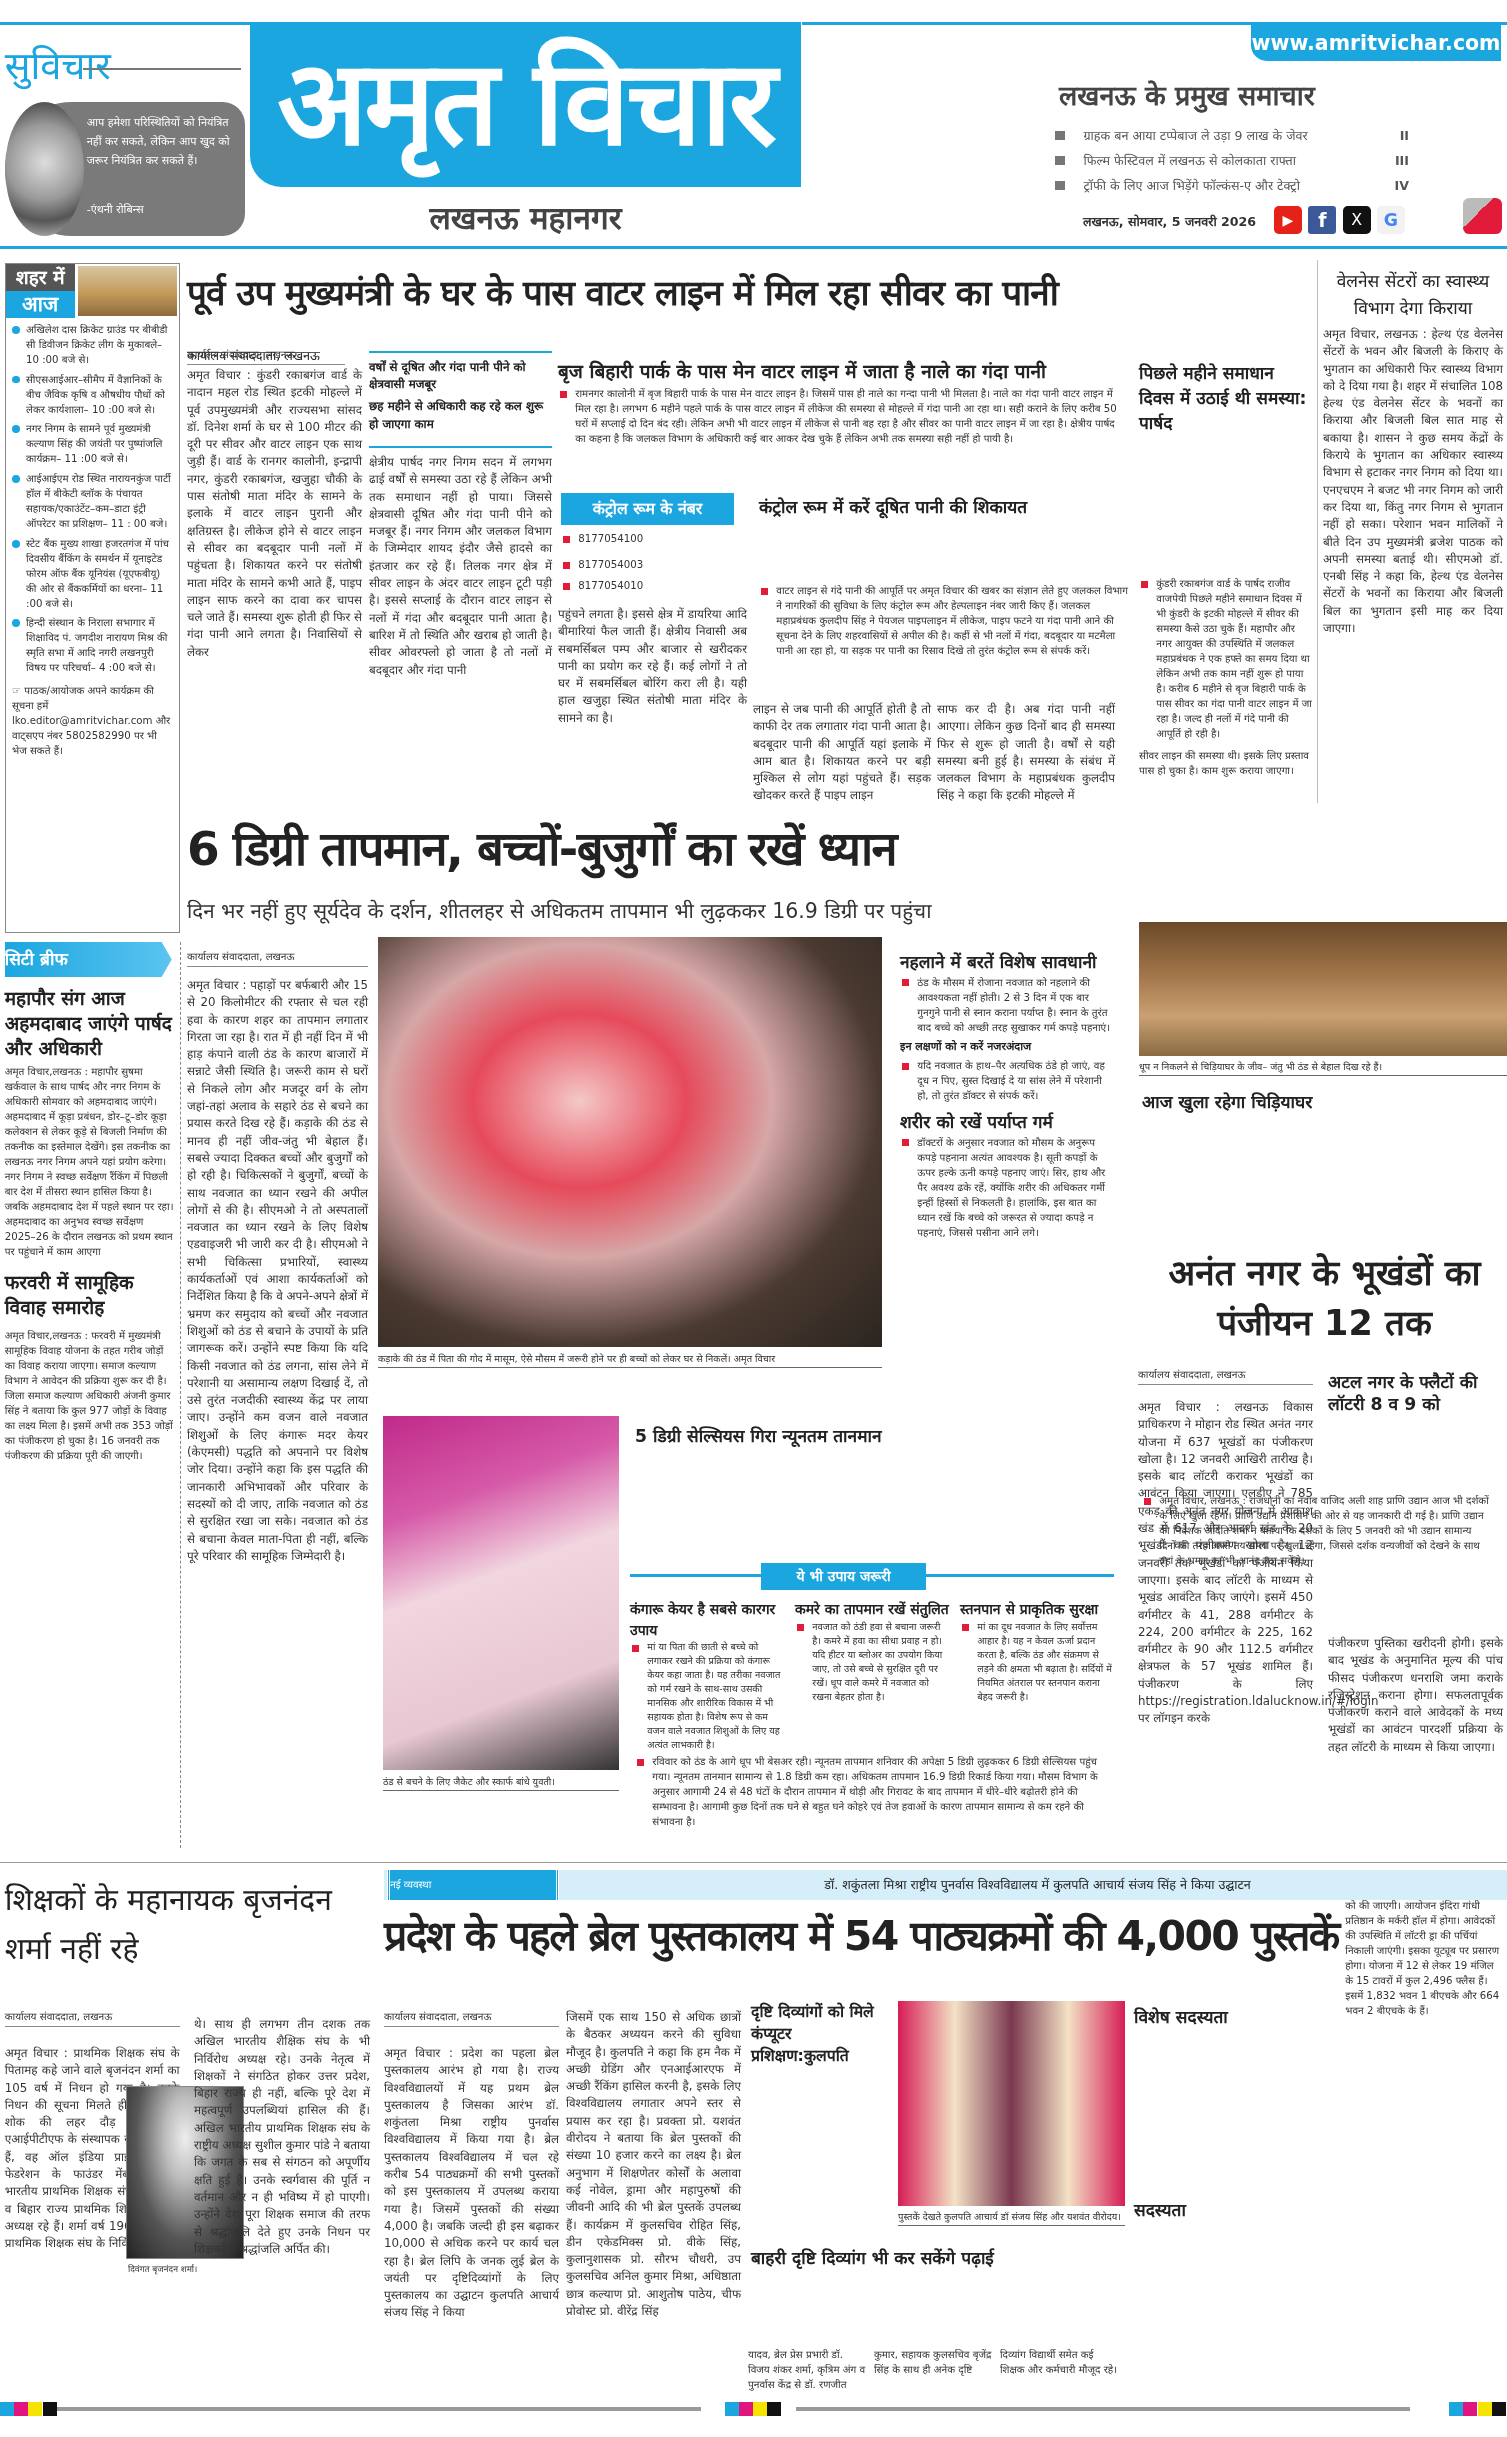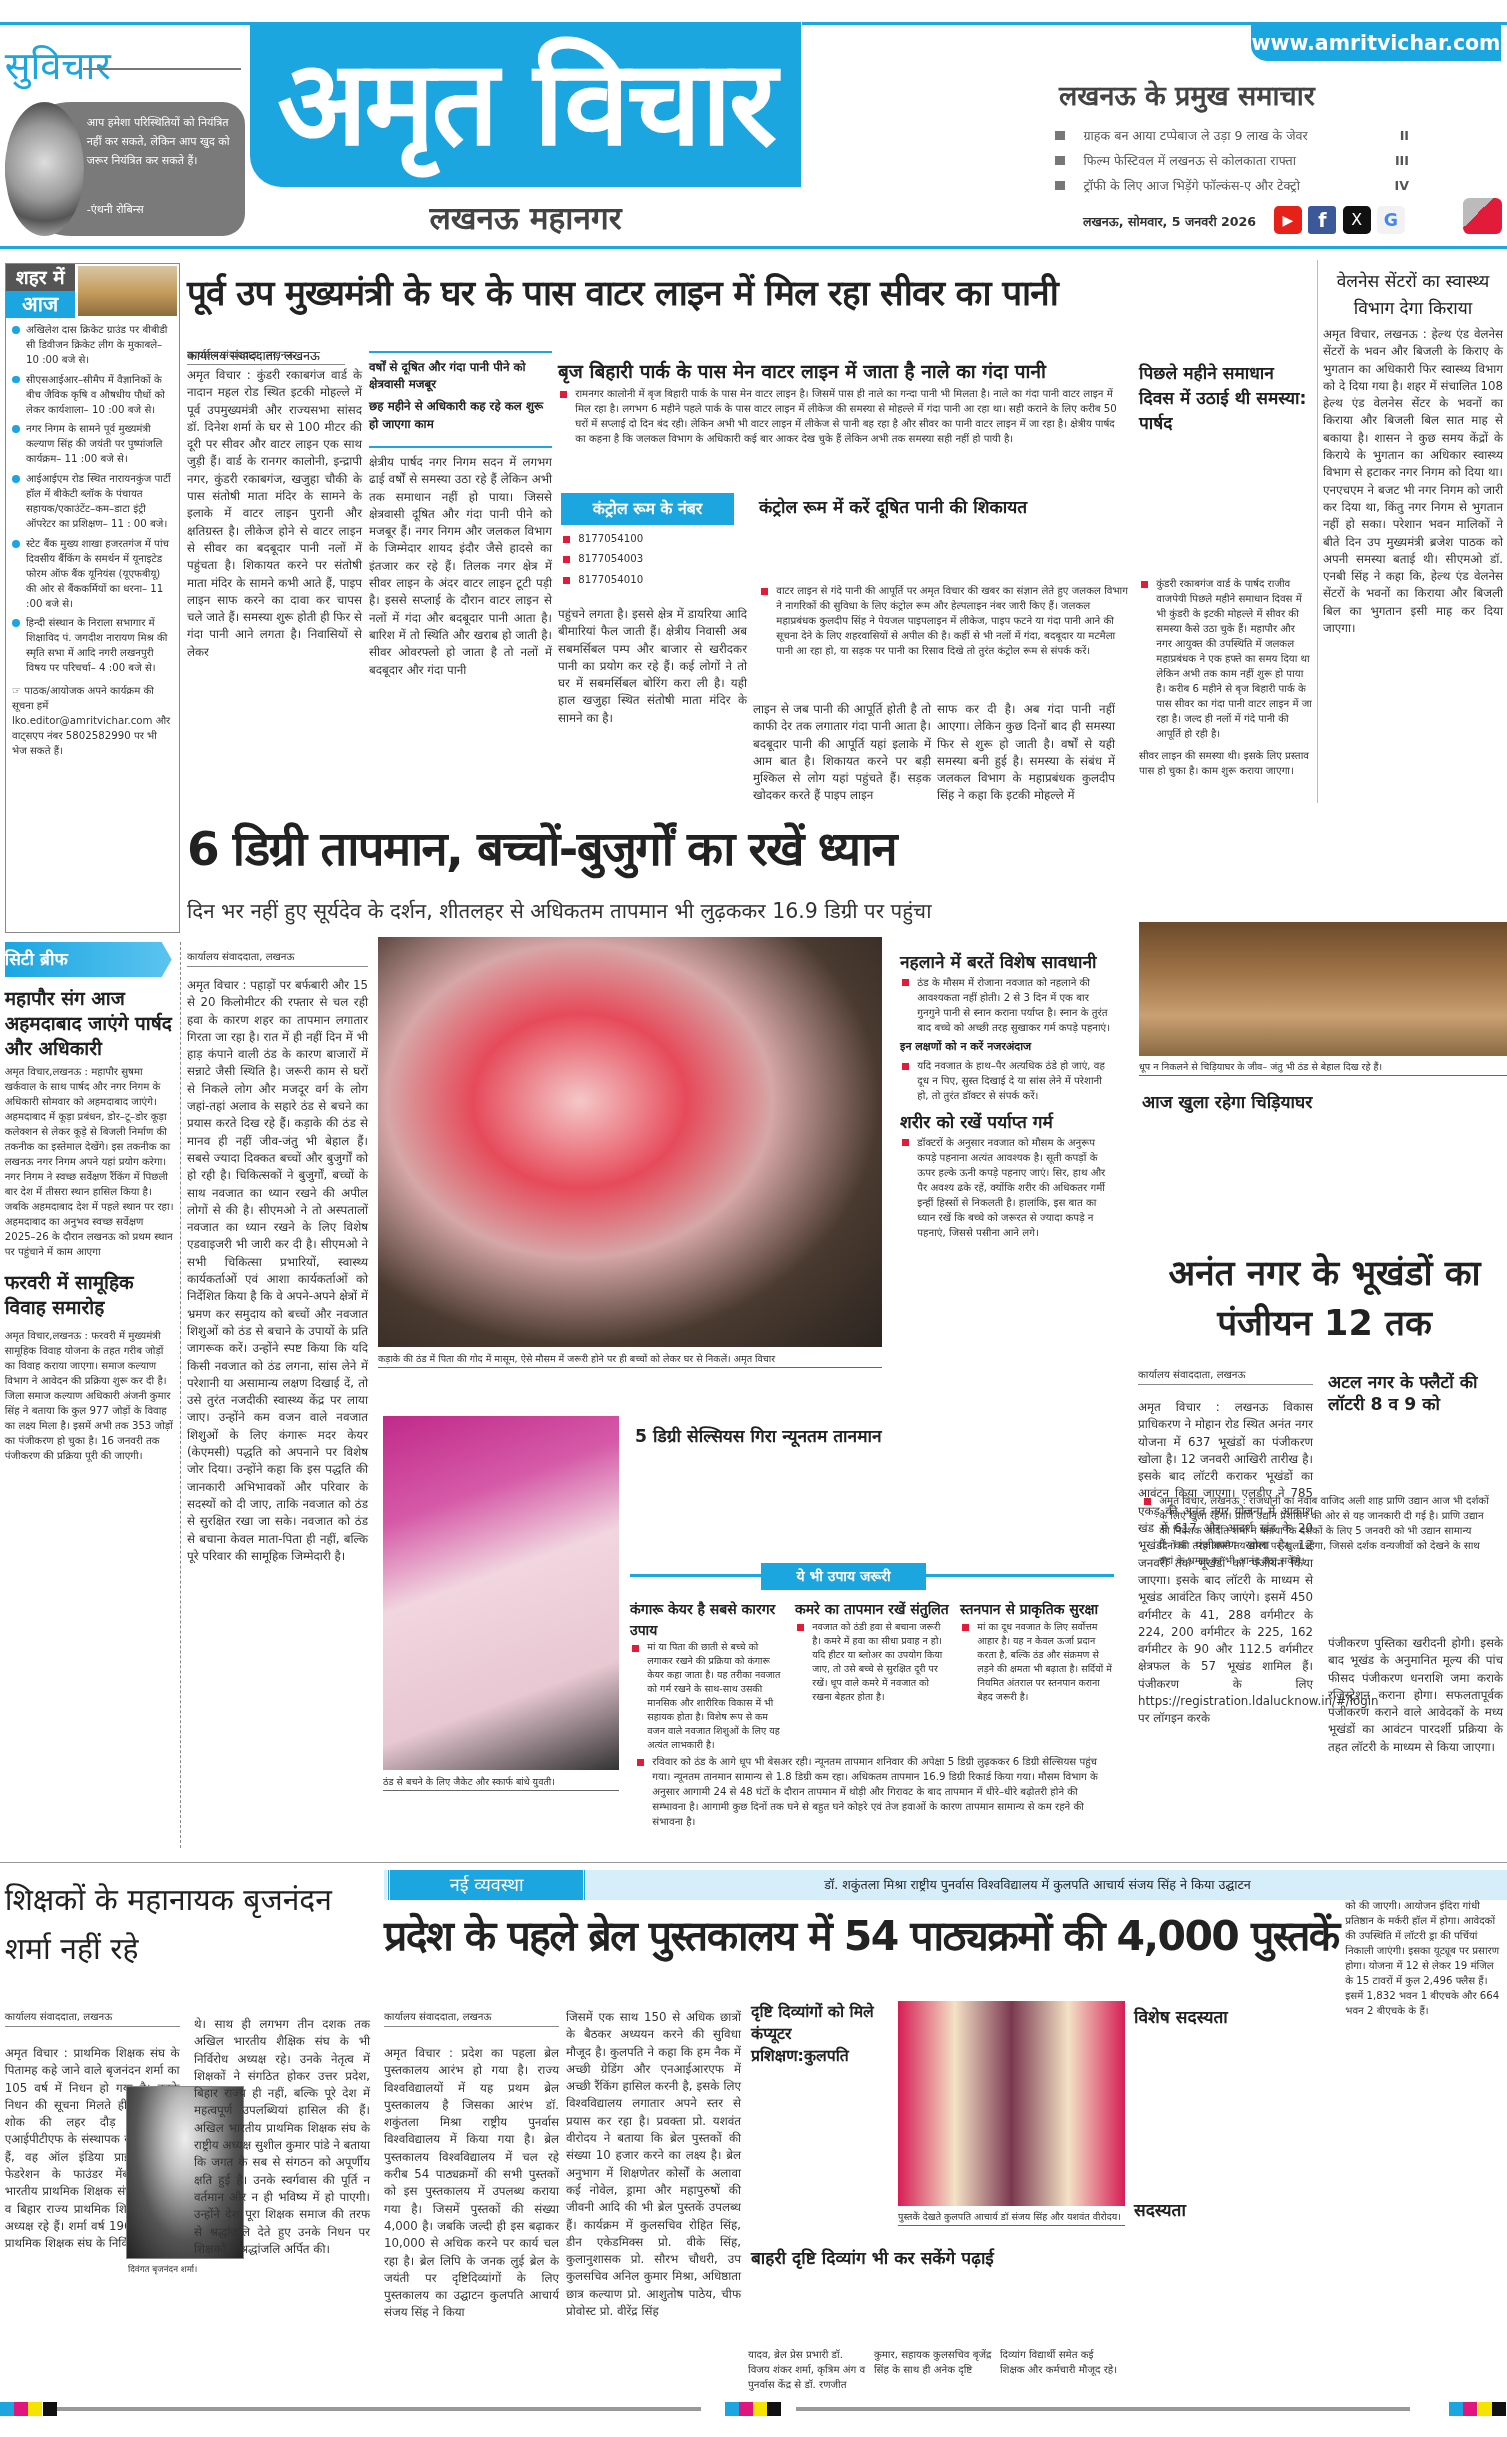--- a/index.html
+++ b/index.html
@@ -97,21 +97,21 @@
   <div class="hd" style="font-size:11.8px;line-height:17.3px;margin-bottom:4.7px">वर्षों से दूषित और गंदा पानी पीने को क्षेत्रवासी मजबूर</div>
   <div class="hd" style="font-size:11.8px;line-height:17.3px">छह महीने से अधिकारी कह रहे कल शुरू हो जाएगा काम</div>
 </div>
 <div class="rule" style="left:369px;top:446px;width:183px;height:2.4px"></div>
 <div class="abs txt" style="left:369px;top:454px;width:183px">क्षेत्रीय पार्षद नगर निगम सदन में लगभग ढाई वर्षों से समस्या उठा रहे हैं लेकिन अभी तक समाधान नहीं हो पाया। जिससे क्षेत्रवासी दूषित और गंदा पानी पीने को मजबूर हैं। नगर निगम और जलकल विभाग के जिम्मेदार शायद इंदौर जैसे हादसे का इंतजार कर रहे हैं। तिलक नगर क्षेत्र में सीवर लाइन के अंदर वाटर लाइन टूटी पड़ी है। इससे सप्लाई के दौरान वाटर लाइन से नलों में गंदा और बदबूदार पानी आता है। बारिश में तो स्थिति और खराब हो जाती है। सीवर ओवरफ्लो हो जाता है तो नलों में बदबूदार और गंदा पानी</div>
 
 <div class="abs hd" style="left:558px;top:358px;width:567px;font-size:19px">बृज बिहारी पार्क के पास मेन वाटर लाइन में जाता है नाले का गंदा पानी</div>
 <div class="abs txt-s bul" style="left:558px;top:386px;width:567px">रामनगर कालोनी में बृज बिहारी पार्क के पास मेन वाटर लाइन है। जिसमें पास ही नाले का गन्दा पानी भी मिलता है। नाले का गंदा पानी वाटर लाइन में मिल रहा है। लगभग 6 महीने पहले पार्क के पास वाटर लाइन में लीकेज की समस्या से मोहल्ले में गंदा पानी आ रहा था। सही कराने के लिए करीब 50 घरों में सप्लाई दो दिन बंद रही। लेकिन अभी भी वाटर लाइन में लीकेज से पानी बह रहा है और सीवर का पानी वाटर लाइन में जा रहा है। क्षेत्रीय पार्षद का कहना है कि जलकल विभाग के अधिकारी कई बार आकर देख चुके हैं लेकिन अभी तक समस्या सही नहीं हो पायी है।</div>
 <div class="abs" style="left:561px;top:493px;width:173px;height:31.5px;background:#1ba6e0;color:#fff;font-weight:bold;font-size:15.8px;text-align:center;line-height:31.5px">कंट्रोल रूम के नंबर</div>
 <div class="abs" style="left:561px;top:531px;width:173px">
-  <div class="txt-s bul" style="margin-bottom:5px">8177054100</div>
+  <div class="txt-s bul" style="margin-bottom:11px">8177054100</div>
   <div class="txt-s bul" style="margin-bottom:6.3px">8177054003</div>
   <div class="txt-s bul">8177054010</div>
 </div>
 <div class="abs hd" style="left:759px;top:495px;width:370px;font-size:17.3px">कंट्रोल रूम में करें दूषित पानी की शिकायत</div>
 <div class="abs txt-s bul" style="left:759px;top:523px;width:370px">वाटर लाइन से गंदे पानी की आपूर्ति पर अमृत विचार की खबर का संज्ञान लेते हुए जलकल विभाग ने नागरिकों की सुविधा के लिए कंट्रोल रूम और हेल्पलाइन नंबर जारी किए हैं। जलकल महाप्रबंधक कुलदीप सिंह ने पेयजल पाइपलाइन में लीकेज, पाइप फटने या गंदा पानी आने की सूचना देने के लिए शहरवासियों से अपील की है। कहीं से भी नलों में गंदा, बदबूदार या मटमैला पानी आ रहा हो, या सड़क पर पानी का रिसाव दिखे तो तुरंत कंट्रोल रूम से संपर्क करें।</div>
 <div class="abs txt" style="left:558px;top:606px;width:189px">पहुंचने लगता है। इससे क्षेत्र में डायरिया आदि बीमारियां फैल जाती हैं। क्षेत्रीय निवासी अब सबमर्सिबल पम्प और बाजार से खरीदकर पानी का प्रयोग कर रहे हैं। कई लोगों ने तो घर में सबमर्सिबल बोरिंग करा ली है। यही हाल खजुहा स्थित संतोषी माता मंदिर के सामने का है।</div>
 <div class="abs txt" style="left:753px;top:701px;width:178px">लाइन से जब पानी की आपूर्ति होती है तो काफी देर तक लगातार गंदा पानी आता है। बदबूदार पानी की आपूर्ति यहां इलाके में आम बात है। शिकायत करने पर बड़ी मुश्किल से लोग यहां पहुंचते हैं। सड़क खोदकर करते हैं पाइप लाइन</div>
 <div class="abs txt" style="left:937px;top:701px;width:178px">साफ कर दी है। अब गंदा पानी नहीं आएगा। लेकिन कुछ दिनों बाद ही समस्या फिर से शुरू हो जाती है। वर्षों से यही समस्या बनी हुई है। समस्या के संबंध में जलकल विभाग के महाप्रबंधक कुलदीप सिंह ने कहा कि इटकी मोहल्ले में</div>
 
 <div class="abs hd" style="left:1139px;top:361px;width:173px;font-size:17.3px;line-height:25px">पिछले महीने समाधान दिवस में उठाई थी समस्या: पार्षद</div>
@@ -177,21 +177,21 @@
 <div class="abs" style="left:0;top:1862px;width:1508px;height:0.8px;background:#999"></div>
 
 <div class="abs" style="left:4.7px;top:1875px;width:370px;font-size:30px;line-height:49px;color:#222">शिक्षकों के महानायक बृजनंदन शर्मा नहीं रहे</div>
 <div class="abs byline" style="left:4.7px;top:2009px;width:175px">कार्यालय संवाददाता, लखनऊ</div>
 <div class="abs txt" style="left:4.7px;top:2045px;width:175px">अमृत विचार : प्राथमिक शिक्षक संघ के पितामह कहे जाने वाले बृजनंदन शर्मा का 105 वर्ष में निधन हो गया है। उनके निधन की सूचना मिलते ही शिक्षकों में शोक की लहर दौड़ गई। शर्मा एआईपीटीएफ के संस्थापक सदस्यों में रहे हैं, वह ऑल इंडिया प्राइमरी टीचर्स फेडरेशन के फाउंडर मेंबर, अखिल भारतीय प्राथमिक शिक्षक संघ भवन ट्रस्ट व बिहार राज्य प्राथमिक शिक्षक संघ के अध्यक्ष रहे हैं। शर्मा वर्ष 1967 से बिहार प्राथमिक शिक्षक संघ के निर्विरोध अध्यक्ष</div>
 <div class="photo" style="left:126px;top:2086px;width:118px;height:173px;background:radial-gradient(ellipse at 50% 30%,#eee 0,#bbb 25%,#555 60%,#222 100%);border:0.8px solid #888"></div>
 <div class="abs txt-s" style="left:128px;top:2262px;width:118px;font-size:8.7px">दिवंगत बृजनंदन शर्मा।</div>
 <div class="abs txt" style="left:194px;top:2016px;width:176px">थे। साथ ही लगभग तीन दशक तक अखिल भारतीय शैक्षिक संघ के भी निर्विरोध अध्यक्ष रहे। उनके नेतृत्व में शिक्षकों ने संगठित होकर उत्तर प्रदेश, बिहार राज्य ही नहीं, बल्कि पूरे देश में महत्वपूर्ण उपलब्धियां हासिल की हैं। अखिल भारतीय प्राथमिक शिक्षक संघ के राष्ट्रीय अध्यक्ष सुशील कुमार पांडे ने बताया कि जगत के सब से संगठन को अपूर्णीय क्षति हुई है। उनके स्वर्गवास की पूर्ति न वर्तमान और न ही भविष्य में हो पाएगी। उन्होंने देश पूरा शिक्षक समाज की तरफ से श्रद्धांजलि देते हुए उनके निधन पर शिक्षकों ने श्रद्धांजलि अर्पित की।</div>
 
 <div class="abs" style="left:384px;top:1870px;width:1123px;height:30px;background:#d6eefa">
-  <div class="abs" style="left:3.2px;top:0;width:199px;height:30px;background:#1ba6e0;color:#fff;font-size:18px;text-align:center;line-height:30px;border-left:3.2px double #fff;border-right:3.2px double #fff">नई व्यवस्था</div>
+  <div class="abs" style="left:3.2px;top:0;width:172px;height:30px;background:#1ba6e0;color:#fff;font-size:10px;text-align:left;line-height:30px;border-left:3.2px double #fff;border-right:3.2px double #fff">नई व्यवस्था</div>
   <div class="abs" style="left:189px;top:0;width:929px;height:30px;text-align:center;font-size:12.6px;line-height:30px;color:#222">डॉ. शकुंतला मिश्रा राष्ट्रीय पुनर्वास विश्वविद्यालय में कुलपति आचार्य संजय सिंह ने किया उद्घाटन</div>
 </div>
 <div class="abs" style="left:384px;top:1906px;width:1123px;font-size:41px;font-weight:bold;color:#222;letter-spacing:-1.6px">प्रदेश के पहले ब्रेल पुस्तकालय में 54 पाठ्यक्रमों की 4,000 पुस्तकें</div>
 <div class="abs byline" style="left:384px;top:2009px;width:175px">कार्यालय संवाददाता, लखनऊ</div>
 <div class="abs txt" style="left:384px;top:2045px;width:175px">अमृत विचार : प्रदेश का पहला ब्रेल पुस्तकालय आरंभ हो गया है। राज्य विश्वविद्यालयों में यह प्रथम ब्रेल पुस्तकालय है जिसका आरंभ डॉ. शकुंतला मिश्रा राष्ट्रीय पुनर्वास विश्वविद्यालय में किया गया है। ब्रेल पुस्तकालय विश्वविद्यालय में चल रहे करीब 54 पाठ्यक्रमों की सभी पुस्तकों को इस पुस्तकालय में उपलब्ध कराया गया है। जिसमें पुस्तकों की संख्या 4,000 है। जबकि जल्दी ही इस बढ़ाकर 10,000 से अधिक करने पर कार्य चल रहा है। ब्रेल लिपि के जनक लुई ब्रेल के जयंती पर दृष्टिदिव्यांगों के लिए पुस्तकालय का उद्घाटन कुलपति आचार्य संजय सिंह ने किया</div>
 <div class="abs txt" style="left:566px;top:2009px;width:175px">जिसमें एक साथ 150 से अधिक छात्रों के बैठकर अध्ययन करने की सुविधा मौजूद है। कुलपति ने कहा कि हम नैक में अच्छी ग्रेडिंग और एनआईआरएफ में अच्छी रैंकिंग हासिल करनी है, इसके लिए विश्वविद्यालय लगातार अपने स्तर से प्रयास कर रहा है। प्रवक्ता प्रो. यशवंत वीरोदय ने बताया कि ब्रेल पुस्तकों की संख्या 10 हजार करने का लक्ष्य है। ब्रेल अनुभाग में शिक्षणेतर कोर्सों के अलावा कई नोवेल, ड्रामा और महापुरुषों की जीवनी आदि की भी ब्रेल पुस्तकें उपलब्ध हैं। कार्यक्रम में कुलसचिव रोहित सिंह, डीन एकेडमिक्स प्रो. वीके सिंह, कुलानुशासक प्रो. सौरभ चौधरी, उप कुलसचिव अनिल कुमार मिश्रा, अधिष्ठाता छात्र कल्याण प्रो. आशुतोष पाठेय, चीफ प्रोवोस्ट प्रो. वीरेंद्र सिंह</div>
 <div class="abs hd" style="left:751px;top:2001px;width:142px;font-size:15.8px;line-height:22px">दृष्टि दिव्यांगों को मिले कंप्यूटर प्रशिक्षण:कुलपति</div>
 
 <div class="photo" style="left:898px;top:2001px;width:227px;height:205px;background:linear-gradient(90deg,#d61d55 0,#f3e2c5 25%,#7b3850 50%,#f3e2c5 75%,#d61d55 100%)"></div>
 <div class="abs cap" style="left:898px;top:2210px;width:227px">पुस्तकें देखते कुलपति आचार्य डॉ संजय सिंह और यशवंत वीरोदय।</div>

